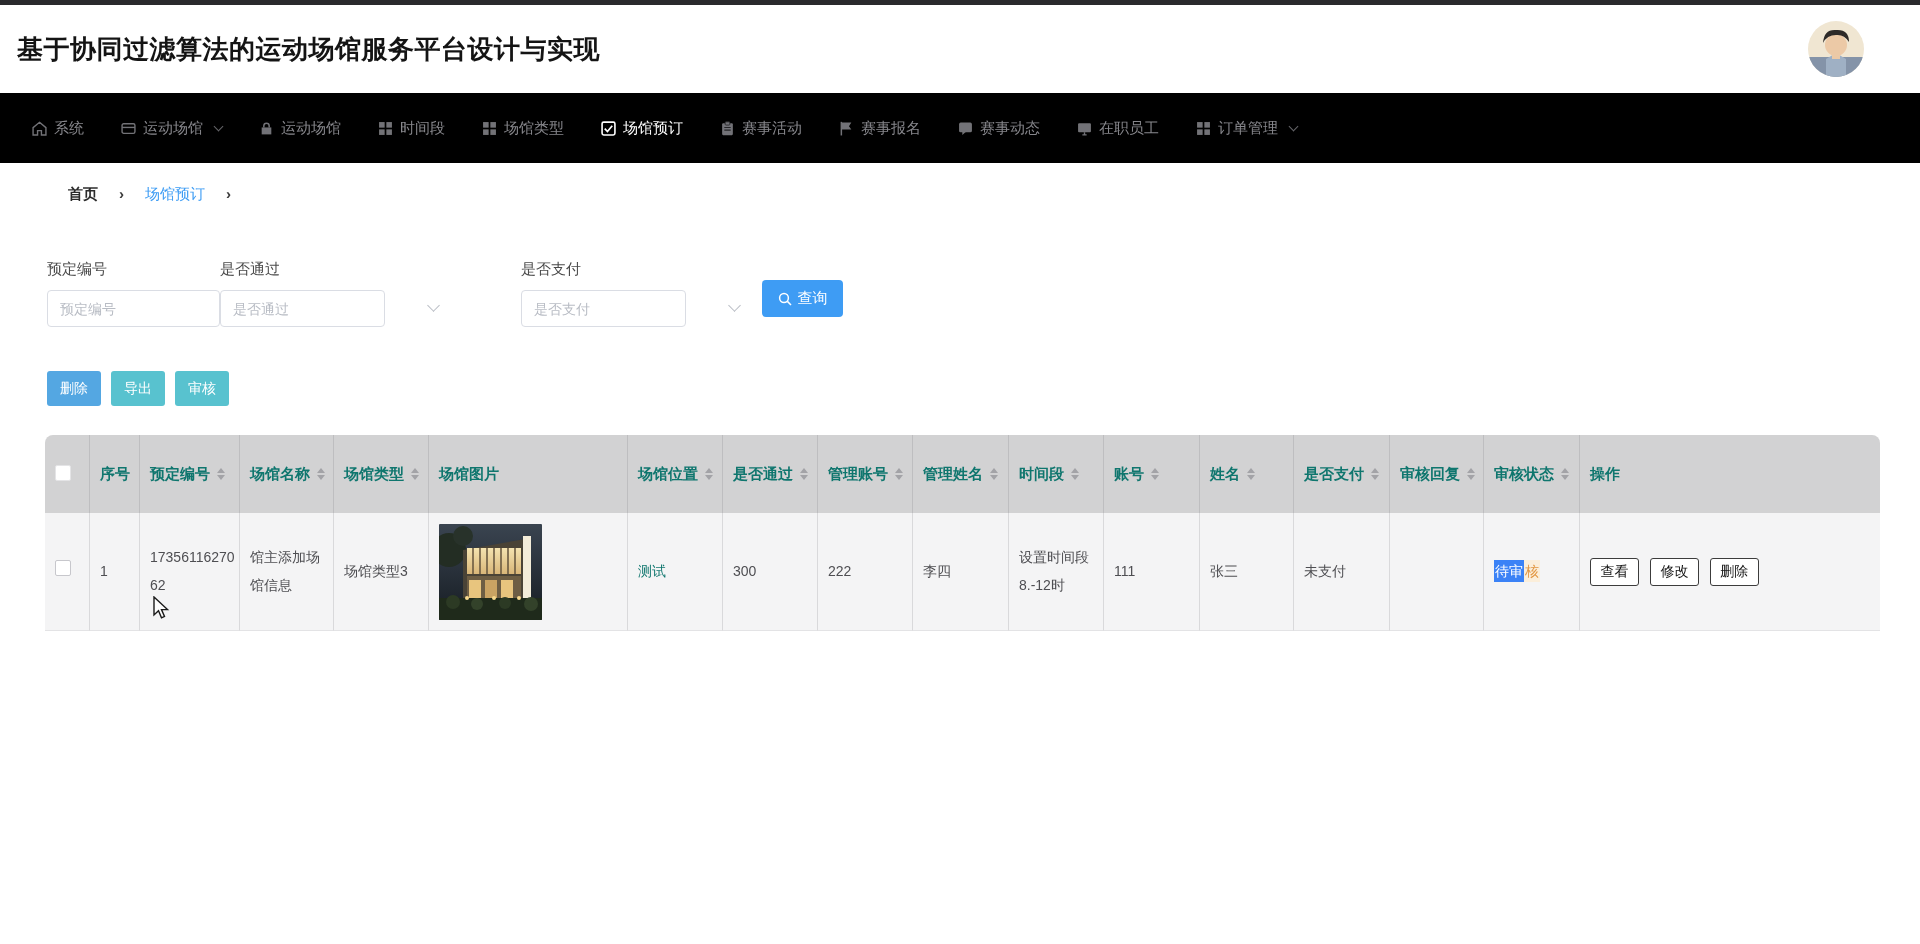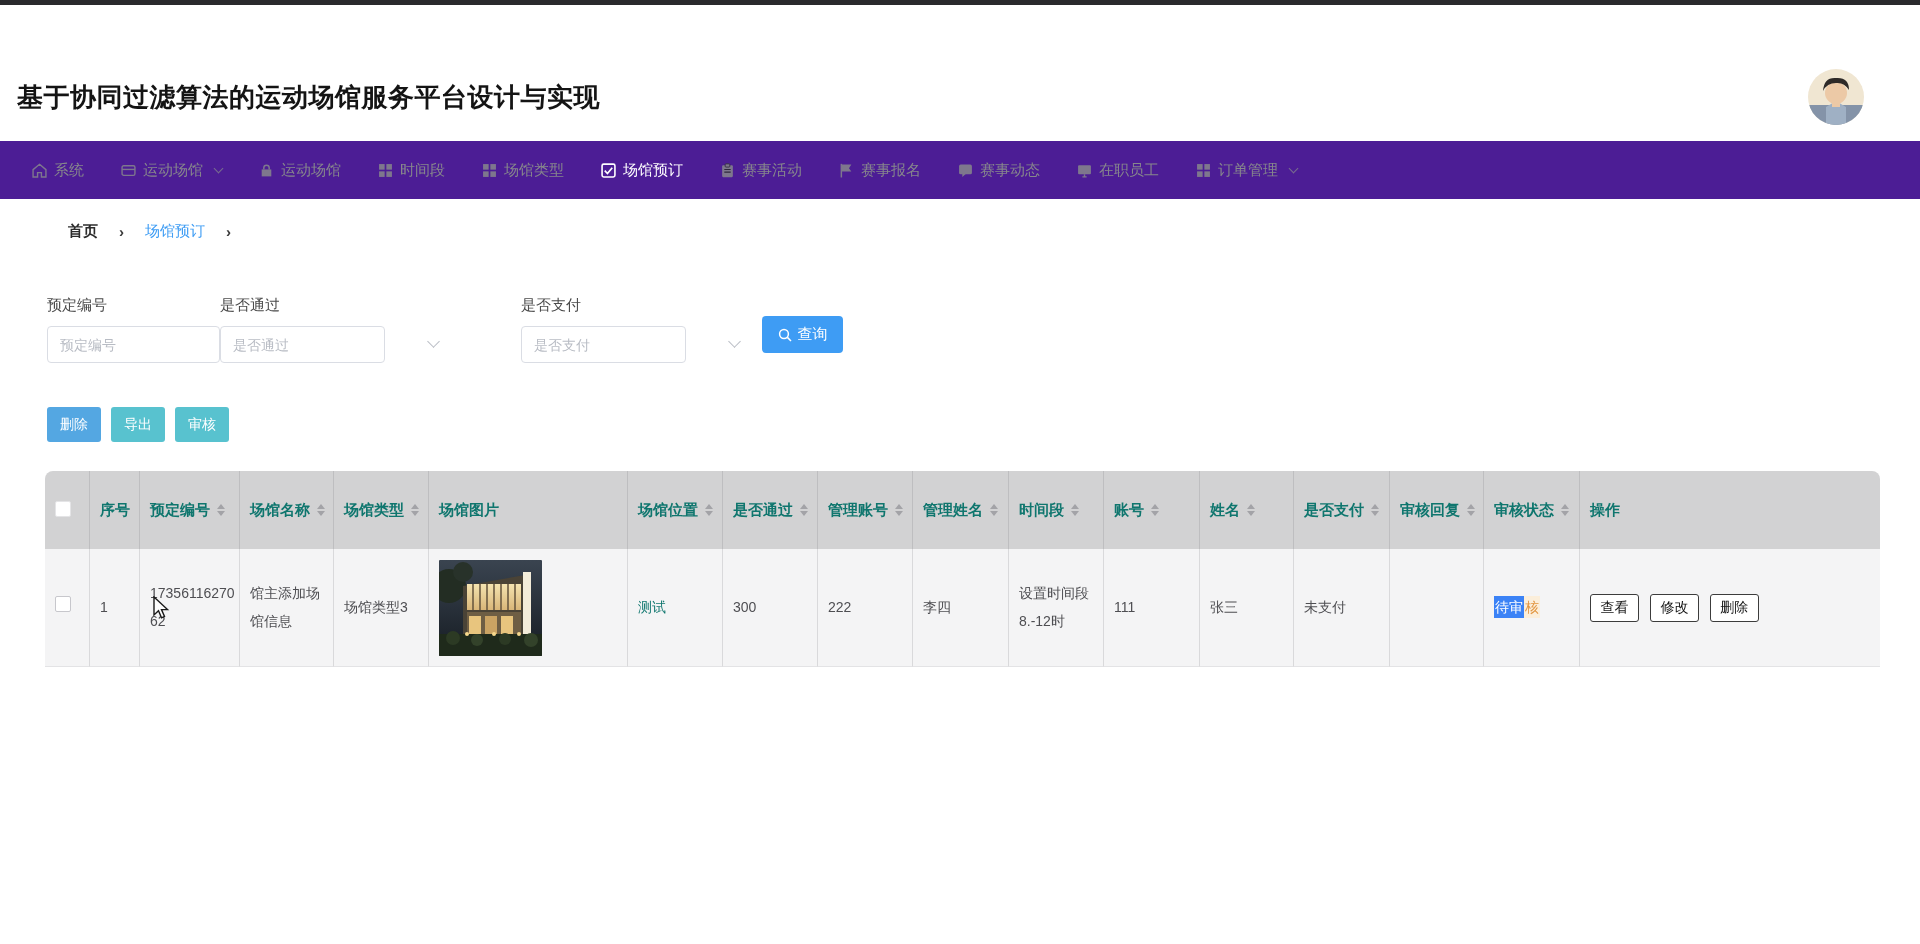--- a/index.html
+++ b/index.html
@@ -6,38 +6,38 @@
   html,body { width:1920px; height:944px; }
   body {
     font-family: "Liberation Sans", "DejaVu Sans", sans-serif;
     background:#ffffff; color:#333; overflow:hidden; position:relative;
   }
   
   .top-strip { height:5px; background:#2a2a2d; }
 
   
   .app-header { height:88px; background:#fff; display:flex; align-items:center;
-    justify-content:space-between; padding:0 56px 0 17px;margin-top:48px; }
+    justify-content:space-between; padding:0 56px 0 17px; }
   .app-title { font-size:26px; font-weight:bold; color:#141414; letter-spacing:.5px; }
   .avatar { width:56px; height:56px; border-radius:50%; overflow:hidden; flex:0 0 auto; }
 
   
-  .nav { height:58px; background:#4c1d95; display:flex; align-items:center;
+  .nav { height:70px; background:#000000; display:flex; align-items:center;
     gap:37px; padding:0 32px; }
   .nav-item { display:flex; align-items:center; gap:7px; color:#87878c;
     font-size:15px; cursor:pointer; white-space:nowrap; }
   .nav-item svg { display:block; opacity:.85; }
   .nav-item.active { color:#ffffff; }
   .nav-item.active svg { opacity:1; }
   .chev-down { width:7px; height:7px; border-right:1.6px solid currentColor;
     border-bottom:1.6px solid currentColor; transform:rotate(45deg);
     margin:-4px 0 0 5px; opacity:.75; }
 
   
-  .breadcrumb { margin:22px 0 0 68px; display:flex; align-items:center; gap:21px;
+  .breadcrumb { margin:22px 0 0 68px; display:flex; gap:21px;
     font-size:15px; height:20px; }
   .crumb-home { color:#2c2c2c; font-weight:bold; cursor:pointer; }
   .crumb-current { color:#3d9cf4; cursor:pointer; }
   .crumb-arrow { color:#3a3a3a; font-size:15px; font-weight:bold; }
 
   
   .filters { margin:55px 0 0 47px; display:flex; align-items:flex-start; }
   .field { display:flex; flex-direction:column; }
   .field-label { font-size:15px; color:#4a4a4a; margin-bottom:11px; }
   .text-input { width:173px; height:37px; border:1px solid #dadde4; border-radius:4px;

